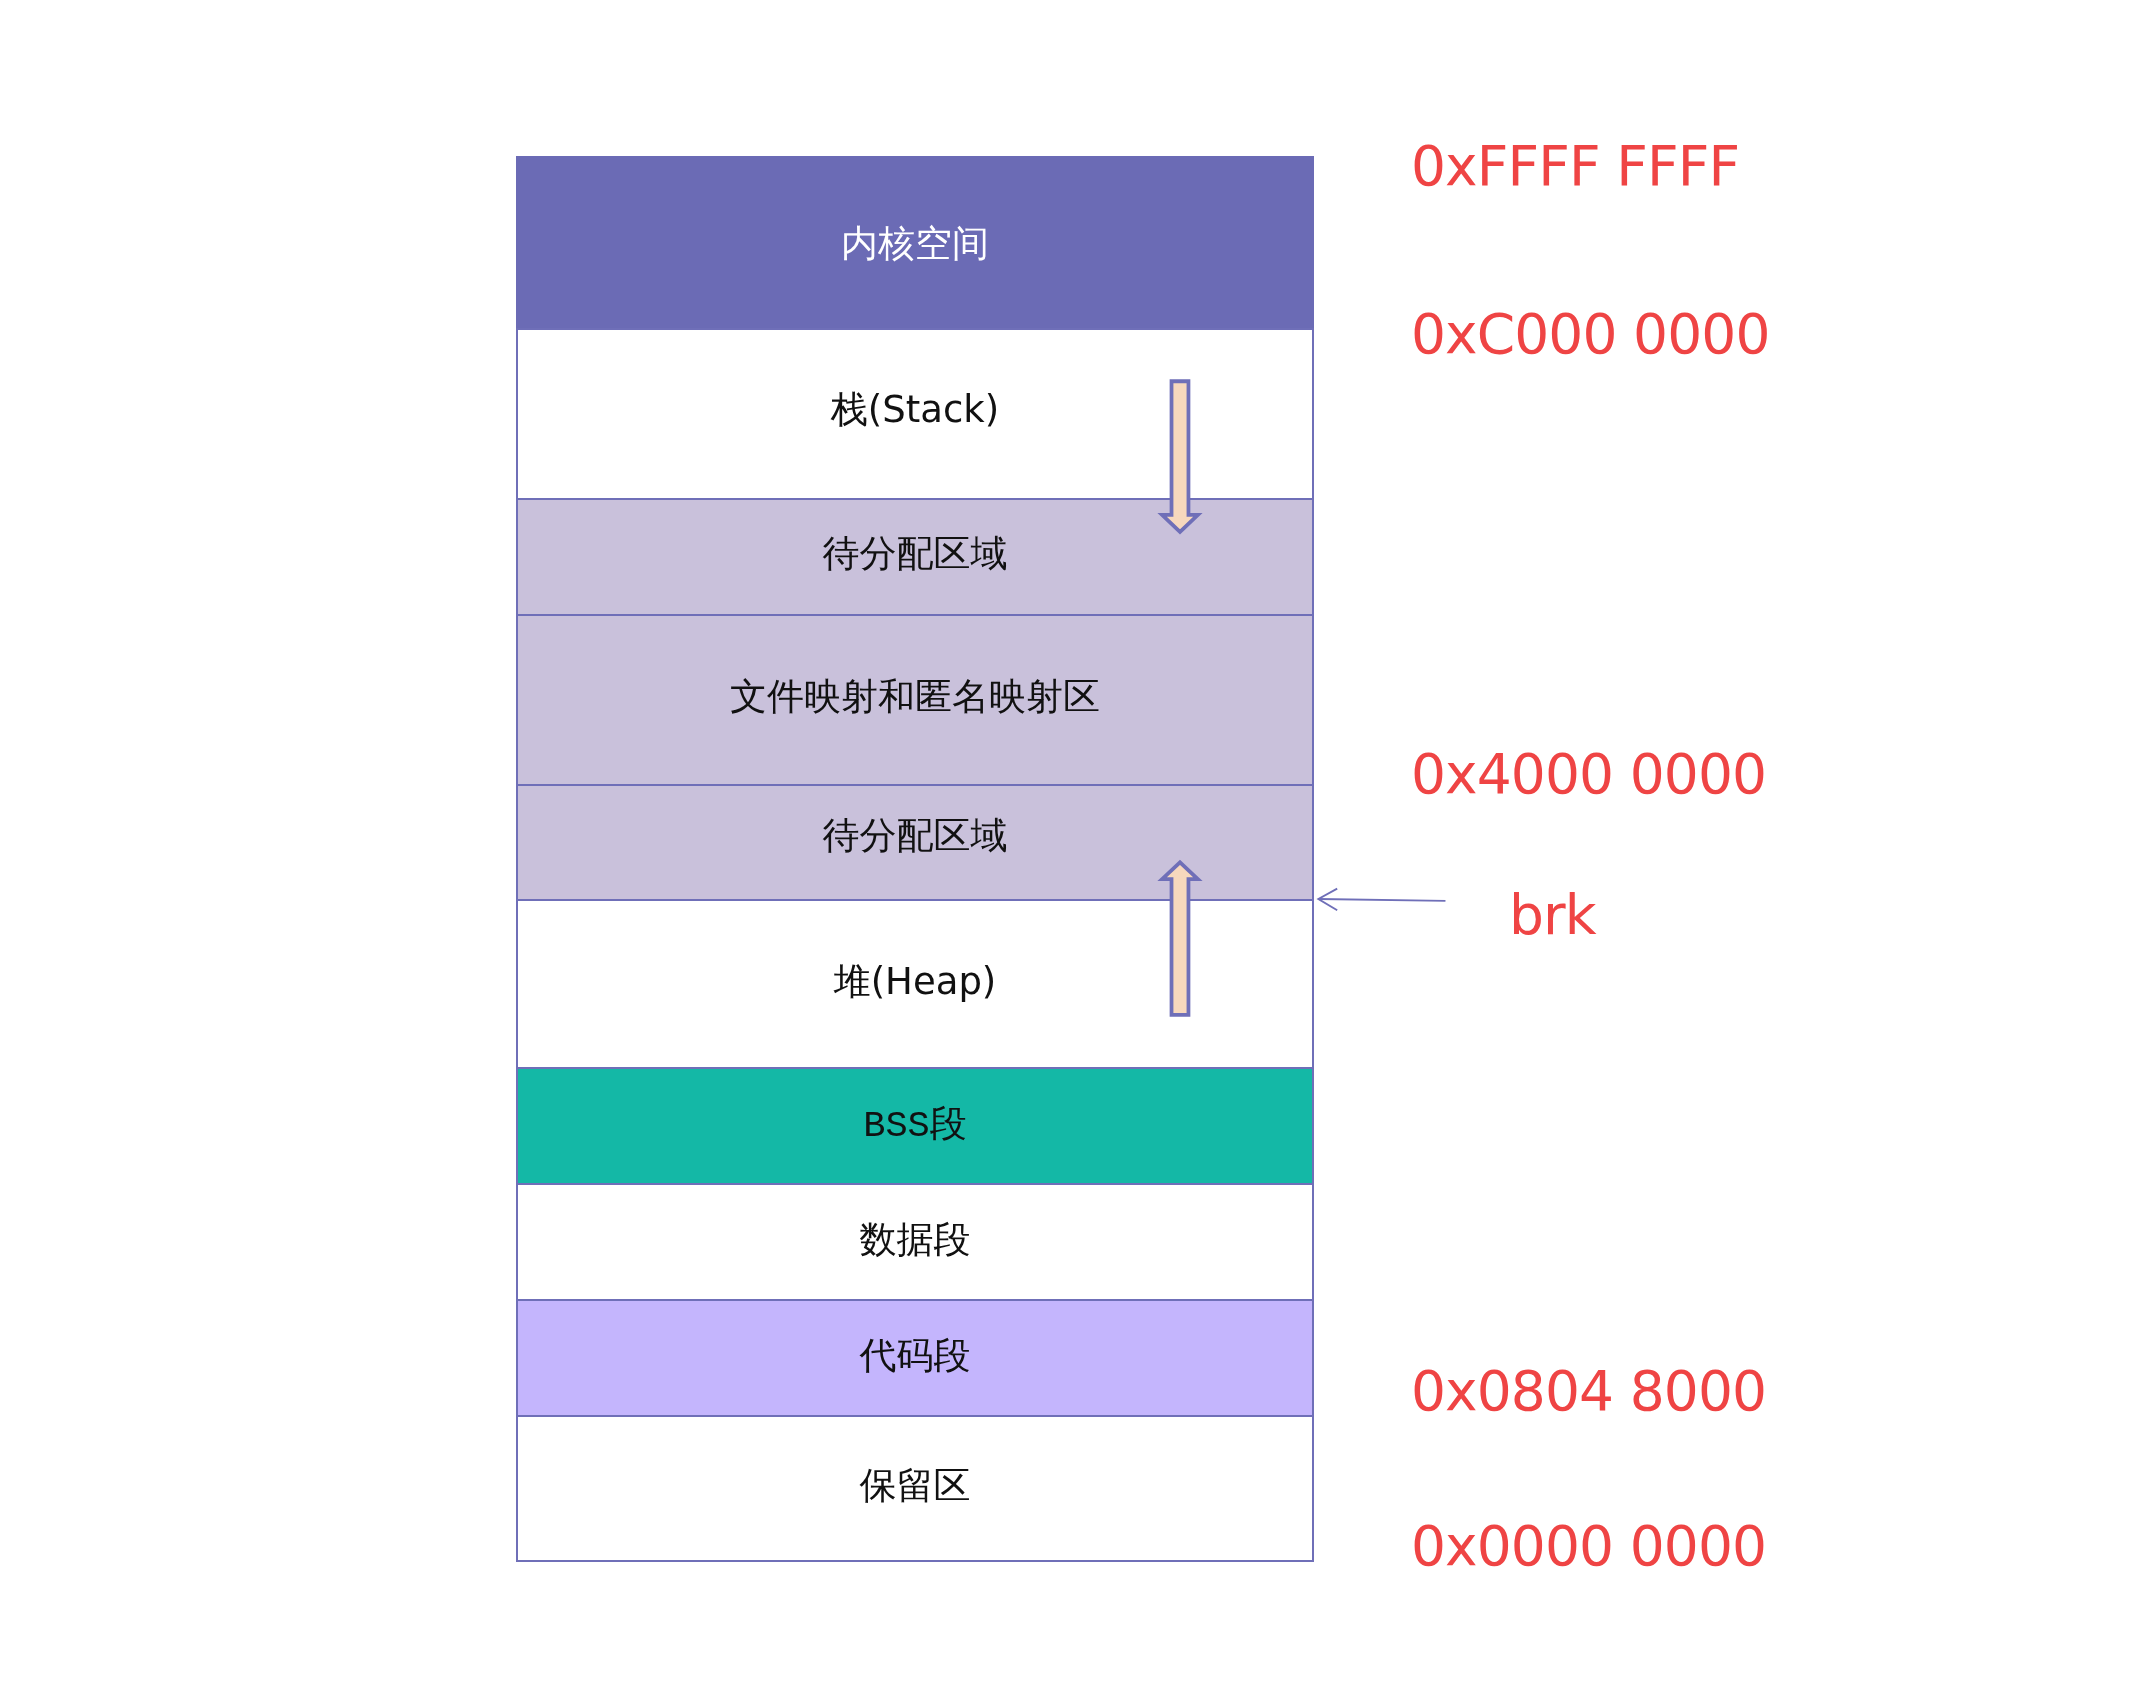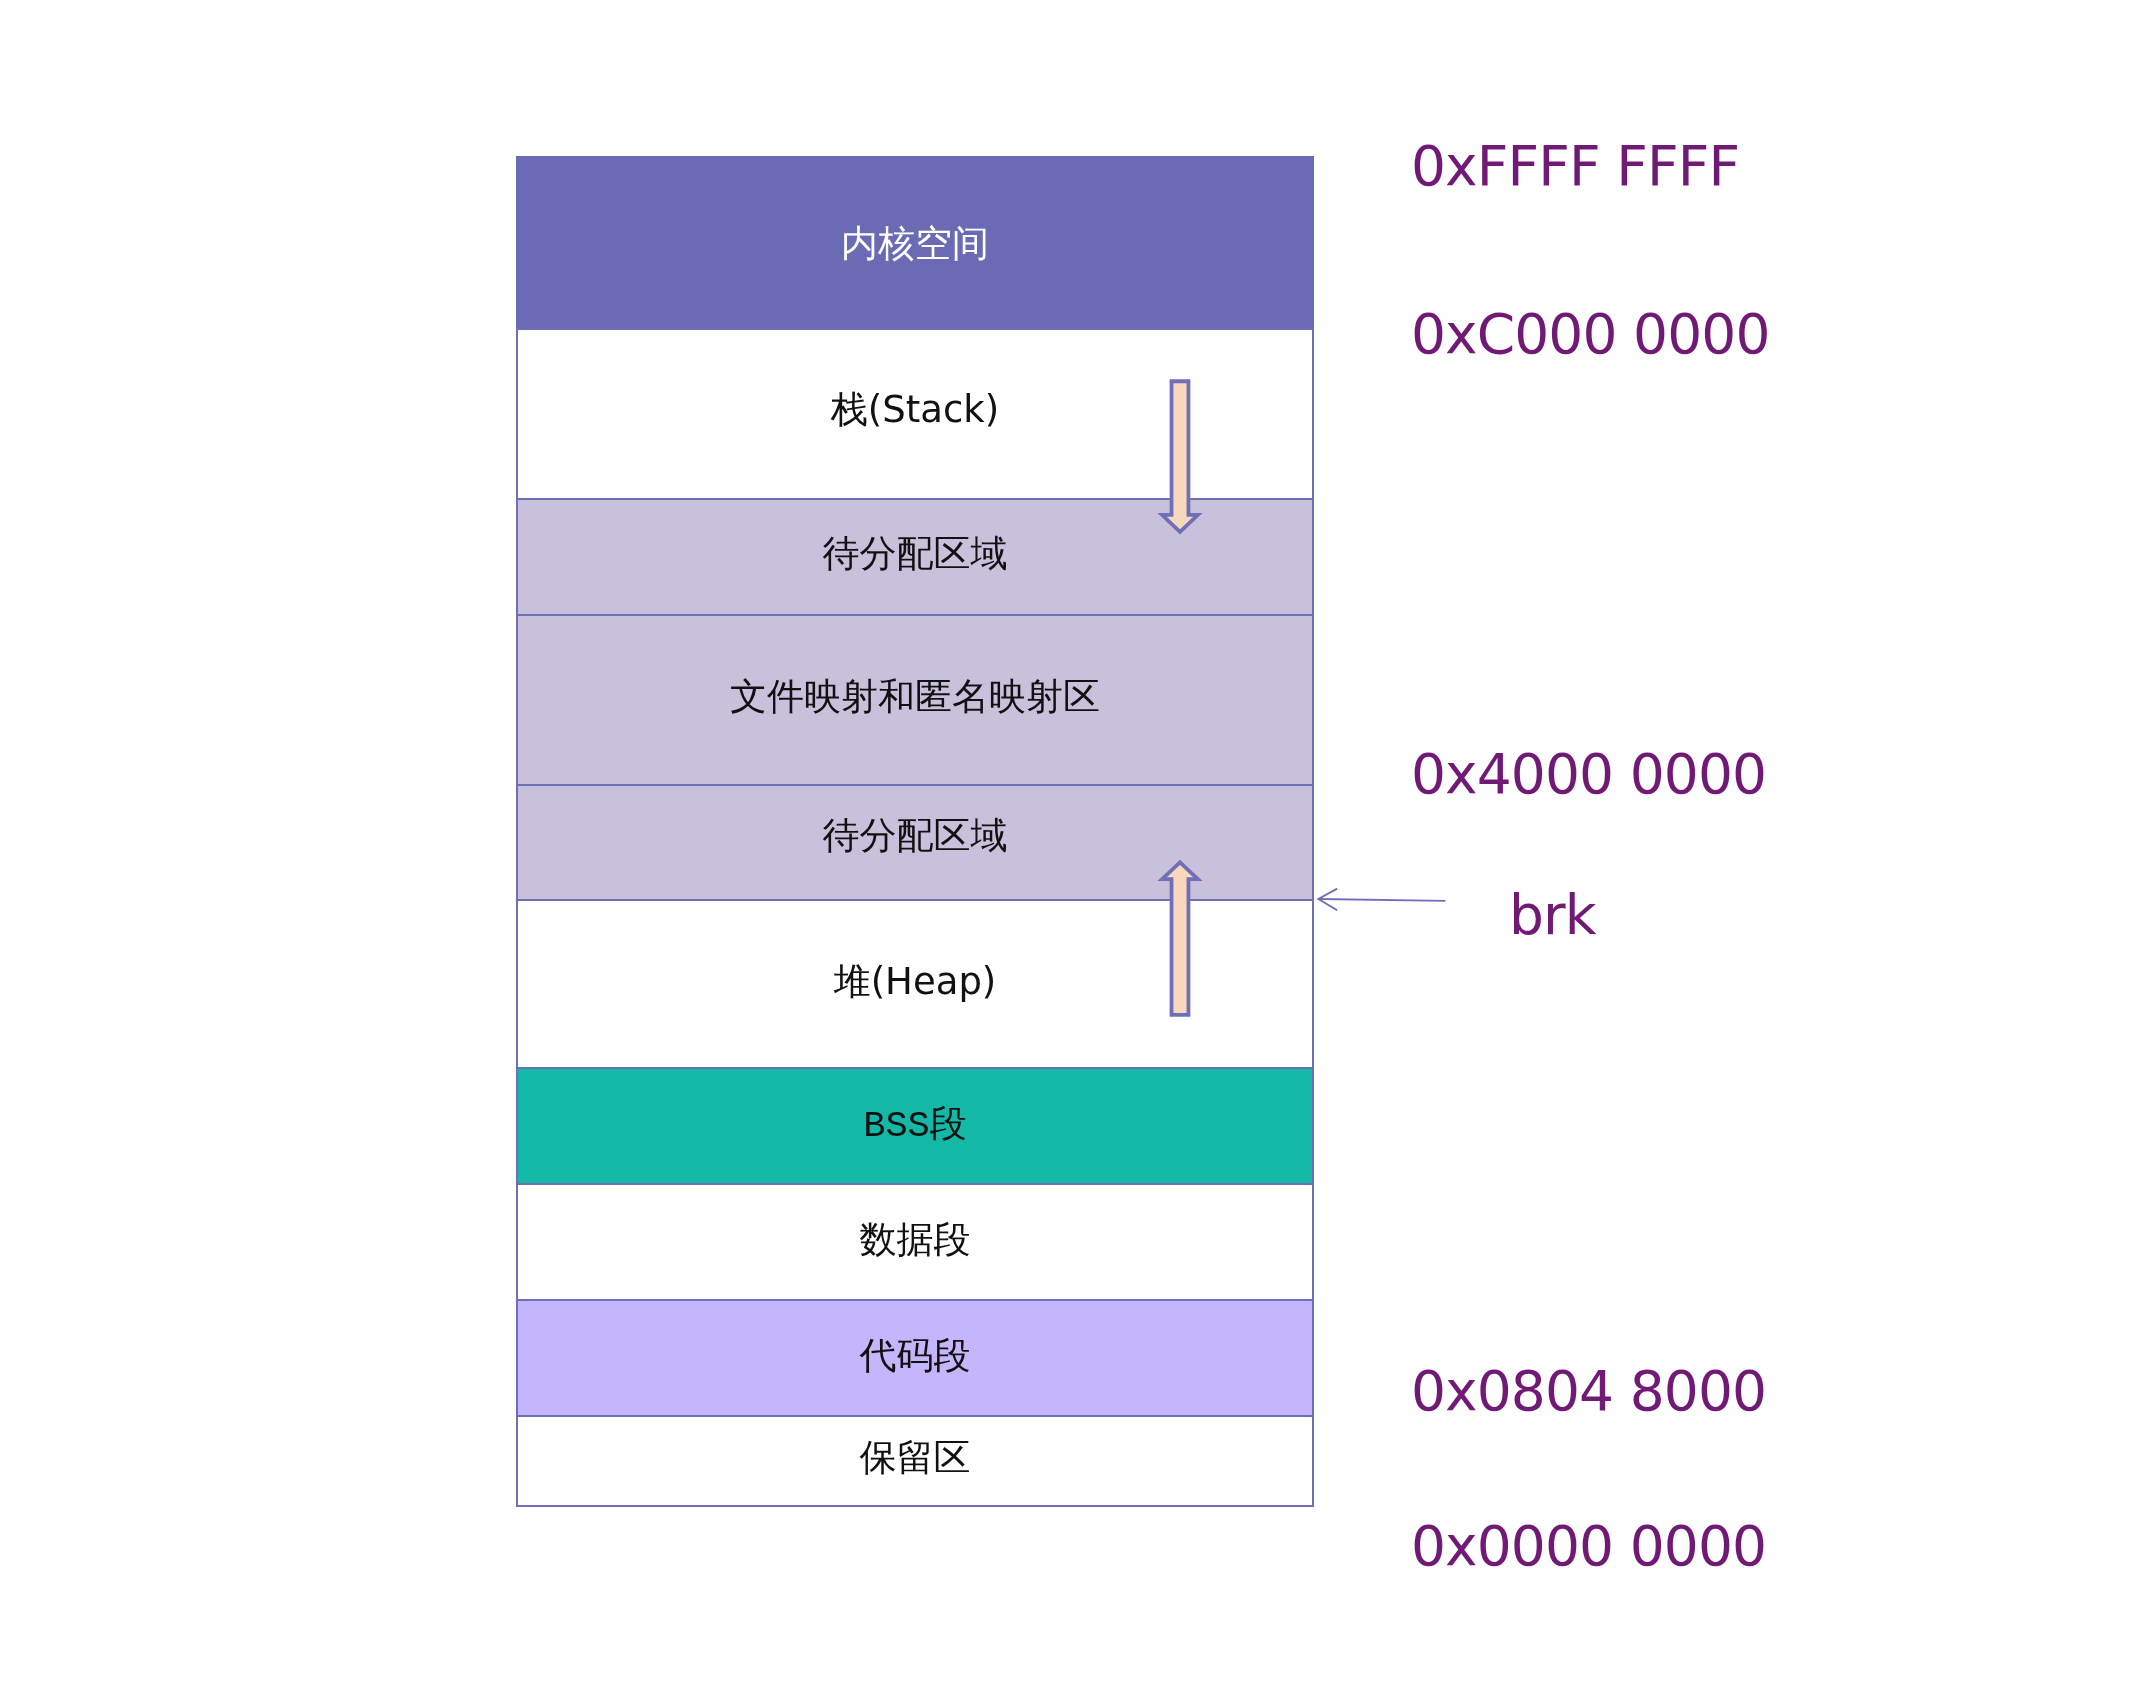--- a/index.html
+++ b/index.html
@@ -3,21 +3,21 @@
 <meta charset="utf-8">
 <style>
   html, body { margin:0; padding:0; background:#ffffff; }
   body { width:2151px; height:1702px; position:relative; overflow:hidden;
          font-family: "DejaVu Sans", "Liberation Sans", sans-serif; }
   .stack { position:absolute; left:516px; top:156px; width:798px; }
   .seg { position:absolute; left:0; width:798px; box-sizing:border-box;
          border:2.8px solid #6F6FB8; display:flex; align-items:center; justify-content:center;
          font-size:37px; color:#111; }
   .seg span { display:block; }
-  .addr { position:absolute; left:1411px; font-size:55px; color:#701a75; line-height:1; white-space:nowrap;
+  .addr { position:absolute; left:1411px; font-size:55px; color:#ef4444; line-height:1; white-space:nowrap;
           font-family: "DejaVu Sans", "Liberation Sans", sans-serif; letter-spacing:-0.9px; }
   svg.overlay { position:absolute; left:0; top:0; }
 </style>
 </head>
 <body>
 
 <div class="stack">
   <div class="seg" style="top:0; height:175px; background:#6B6BB5; color:#fff; border-color:#6B6BB5;">
     <span style="color:#fff;">内核空间</span>
   </div>
@@ -38,21 +38,21 @@
   </div>
   <div class="seg" style="top:911px; height:119px; background:#14b8a6;font-family:Liberation Mono, monospace;">
     <span style="margin-top:-5.6px;">BSS段</span>
   </div>
   <div class="seg" style="top:1027px; height:119px; background:#fff;">
     <span style="margin-top:-5.6px;">数据段</span>
   </div>
   <div class="seg" style="top:1143px; height:119px; background:#c4b5fd;">
     <span style="margin-top:-5.6px;">代码段</span>
   </div>
-  <div class="seg" style="top:1259px; height:92px; background:#fff;">
+  <div class="seg" style="top:1259px; height:147px; background:#fff;">
     <span style="margin-top:-5.6px;">保留区</span>
   </div>
 </div>
 
 <svg class="overlay" width="2151" height="1702" viewBox="0 0 2284 1808">
   <g>
     <polygon points="1244,405 1262,405 1262,547 1272,547 1253,565 1234,547 1244,547" fill="#F7D8BD" stroke="#6F6FB8" stroke-width="4" stroke-linejoin="miter"></polygon>
   </g>
   <g>
     <polygon points="1244,1078 1262,1078 1262,934 1272,934 1253,916 1234,934 1244,934" fill="#F7D8BD" stroke="#6F6FB8" stroke-width="4" stroke-linejoin="miter"></polygon>

